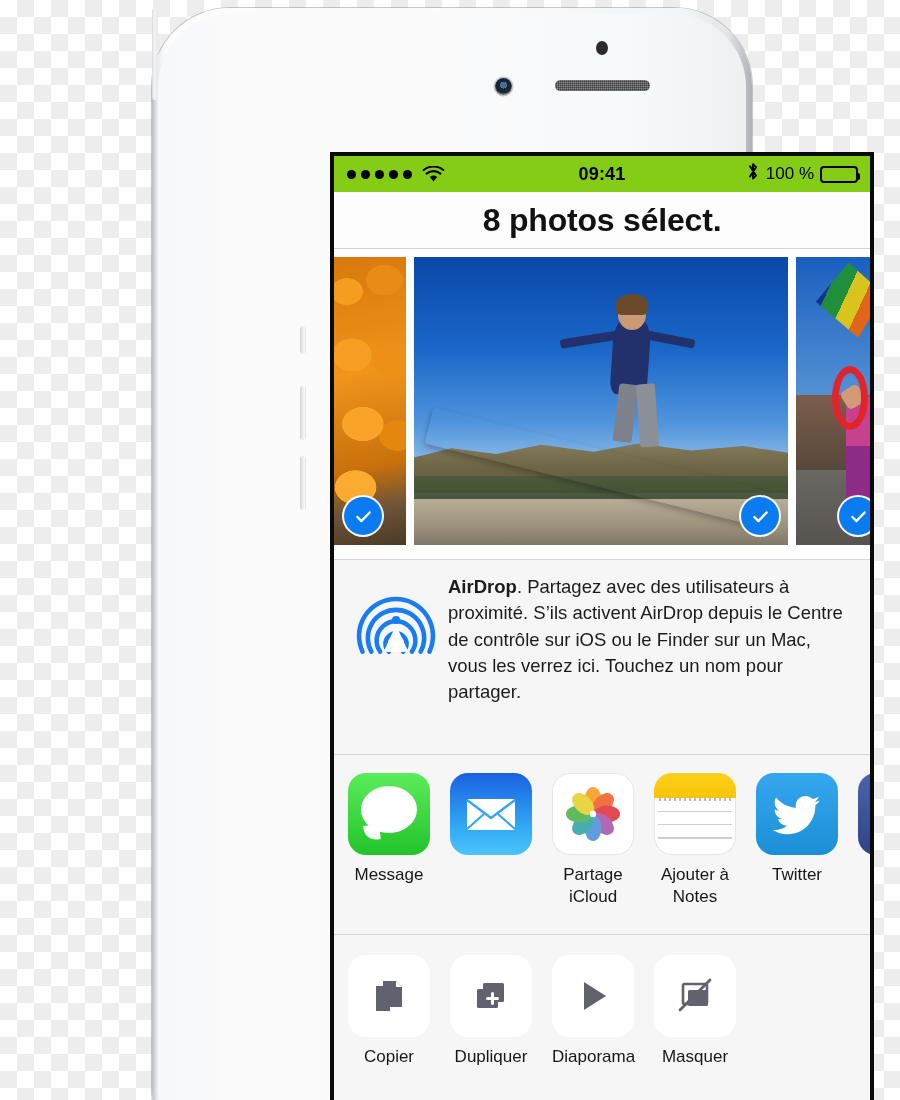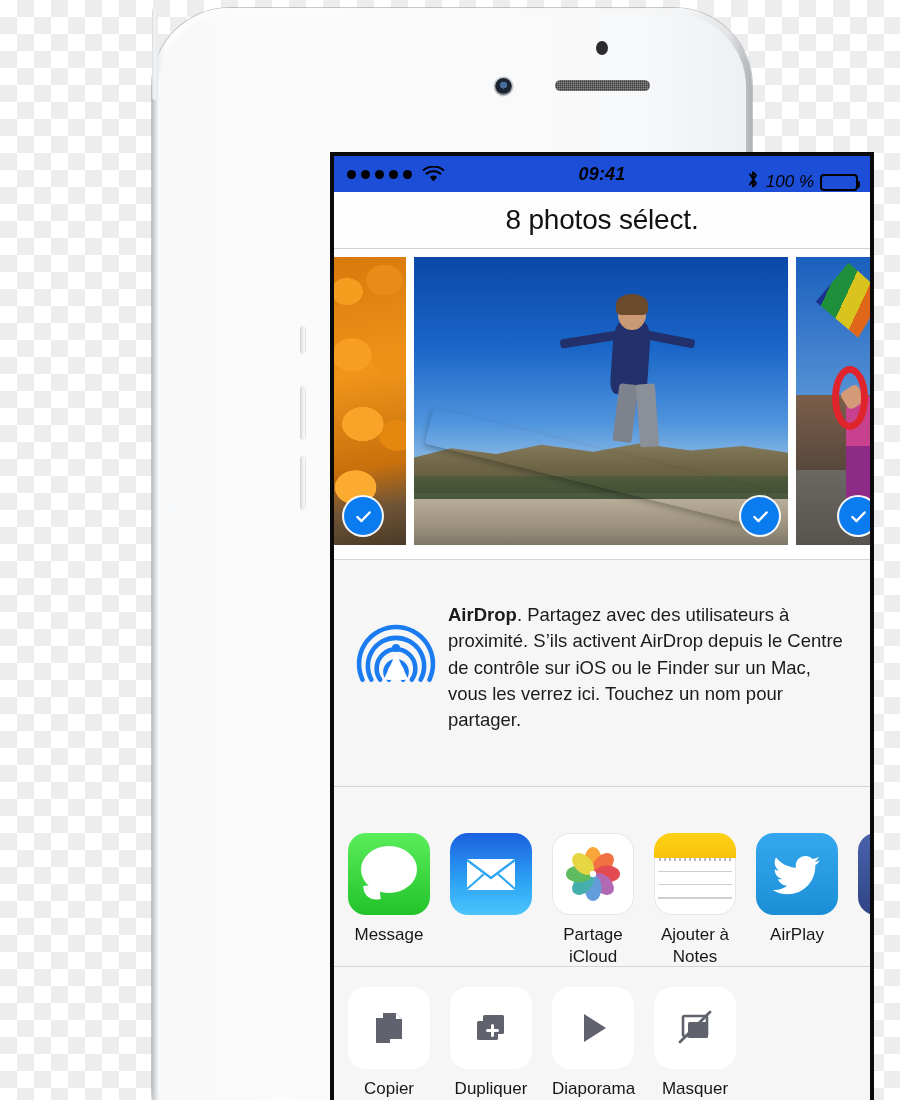--- a/index.html
+++ b/index.html
@@ -96,44 +96,43 @@
     left: 182px; top: 148px;
     width: 536px; height: 996px;
     background: #ffffff;
     overflow: hidden;
   }
 
   
   #status-bar {
     position: relative;
     height: 36px;
-    background: #1d4ed8;
+    background: #84cc16;
     display: flex;
     align-items: center;
     font-size: 18px;
     color: #000;
-    font-style: italic;
   }
   #status-left {
     position: absolute; left: 13px; top: 0; height: 36px;
     display: flex; align-items: center; gap: 5px;
   }
   .sig-dot {
     width: 9px; height: 9px; border-radius: 50%;
     background: #000;
     display: inline-block;
   }
   #wifi-icon { margin-left: 5px; display: inline-flex; }
   #status-time {
     position: absolute; left: 0; right: 0; top: 0; height: 36px;
     display: flex; align-items: center; justify-content: center;
     font-size: 18px; font-weight: 600; letter-spacing: .2px;
   }
   #status-right {
-    position: absolute; right: 12px; top: 8px; height: 36px;
+    position: absolute; right: 12px; top: 0; height: 36px;
     display: flex; align-items: center; gap: 6px;
   }
   #battery-pct { font-size: 17px; font-weight: 500; }
   #battery-icon {
     position: relative;
     width: 38px; height: 17px;
     border: 2px solid #000;
     border-radius: 4px;
     box-sizing: border-box;
     padding: 1.5px;
@@ -159,21 +158,21 @@
   }
   #cancel-button {
     position: absolute; left: 15px; top: 0; height: 56px;
     display: flex; align-items: center;
     font-size: 26px; color: #1a84fb;
     cursor: pointer;
   }
   #nav-title {
     position: absolute; left: 0; right: 0; top: 0; height: 56px;
     display: flex; align-items: center; justify-content: center;
-    font-size: 28px; font-weight: 400; color: #111;
+    font-size: 32px; font-weight: 700; color: #111;
     letter-spacing: -.2px;
   }
 
   
   #photo-strip {
     position: relative;
     height: 302px;
     background: #ffffff;
     display: flex;
     align-items: flex-start;
@@ -325,27 +324,27 @@
   .sc-kite .arm {
     position: absolute; left: 52%; top: 45%;
     width: 22%; height: 7%;
     background: #d49a78; border-radius: 5px;
     transform: rotate(-32deg);
   }
 
   
   #airdrop-panel {
     position: relative;
-    height: 228px;
+    height: 196px;
     background: #f6f6f7;
     border-top: 1px solid #d6d6d8;
     border-bottom: 1px solid #d6d6d8;
     display: flex;
     align-items: flex-start;
-    padding: 40px 22px 0 18px;
+    padding: 12px 22px 0 18px;
     box-sizing: border-box;
   }
   #airdrop-icon { flex: 0 0 auto; width: 96px; padding-top: 4px; }
   #airdrop-text {
     flex: 1 1 auto;
     font-size: 18.5px;
     line-height: 1.42;
     color: #1b1b1b;
     padding-top: 2px;
   }
@@ -362,21 +361,20 @@
     padding: 18px 0 0 14px;
     gap: 20px;
     overflow: hidden;
     box-sizing: border-box;
   }
   .app-item {
     flex: 0 0 auto;
     width: 82px;
     display: flex; flex-direction: column; align-items: center;
     cursor: pointer;
-    margin-top: 28px;
   }
   .app-icon {
     width: 82px; height: 82px;
     border-radius: 18px;
     position: relative;
     overflow: hidden;
     flex: 0 0 auto;
   }
   .app-label {
     margin-top: 9px;
@@ -623,21 +621,21 @@
         </div>
         <div class="app-label"><span>Ajouter à</span><br><span>Notes</span></div>
       </div>
 
       <div class="app-item">
         <div class="app-icon ic-twitter">
           <svg width="82" height="82" viewBox="0 0 82 82">
             <path d="M64 27.5c-1.7.8-3.6 1.3-5.5 1.5 2-1.2 3.5-3.1 4.2-5.3-1.9 1.1-4 1.9-6.2 2.3-1.8-1.9-4.3-3.1-7.1-3.1-5.4 0-9.7 4.4-9.7 9.7 0 .8.1 1.5.3 2.2-8.1-.4-15.2-4.3-20-10.2-.8 1.5-1.3 3.1-1.3 4.9 0 3.4 1.7 6.3 4.3 8.1-1.6-.1-3.1-.5-4.4-1.2v.1c0 4.7 3.3 8.6 7.8 9.5-.8.2-1.7.3-2.6.3-.6 0-1.2-.1-1.8-.2 1.2 3.9 4.8 6.7 9.1 6.7-3.3 2.6-7.5 4.2-12.1 4.2-.8 0-1.6 0-2.3-.1 4.3 2.8 9.4 4.4 14.9 4.4 17.9 0 27.7-14.8 27.7-27.7v-1.3c1.9-1.4 3.6-3.1 4.9-5z" fill="#fff"></path>
           </svg>
         </div>
-        <div class="app-label">AirPlay</div>
+        <div class="app-label">Twitter</div>
       </div>
 
       <div class="app-item">
         <div class="app-icon ic-facebook"></div>
 
       </div>
     </div>
 
     <div id="action-row">
 

